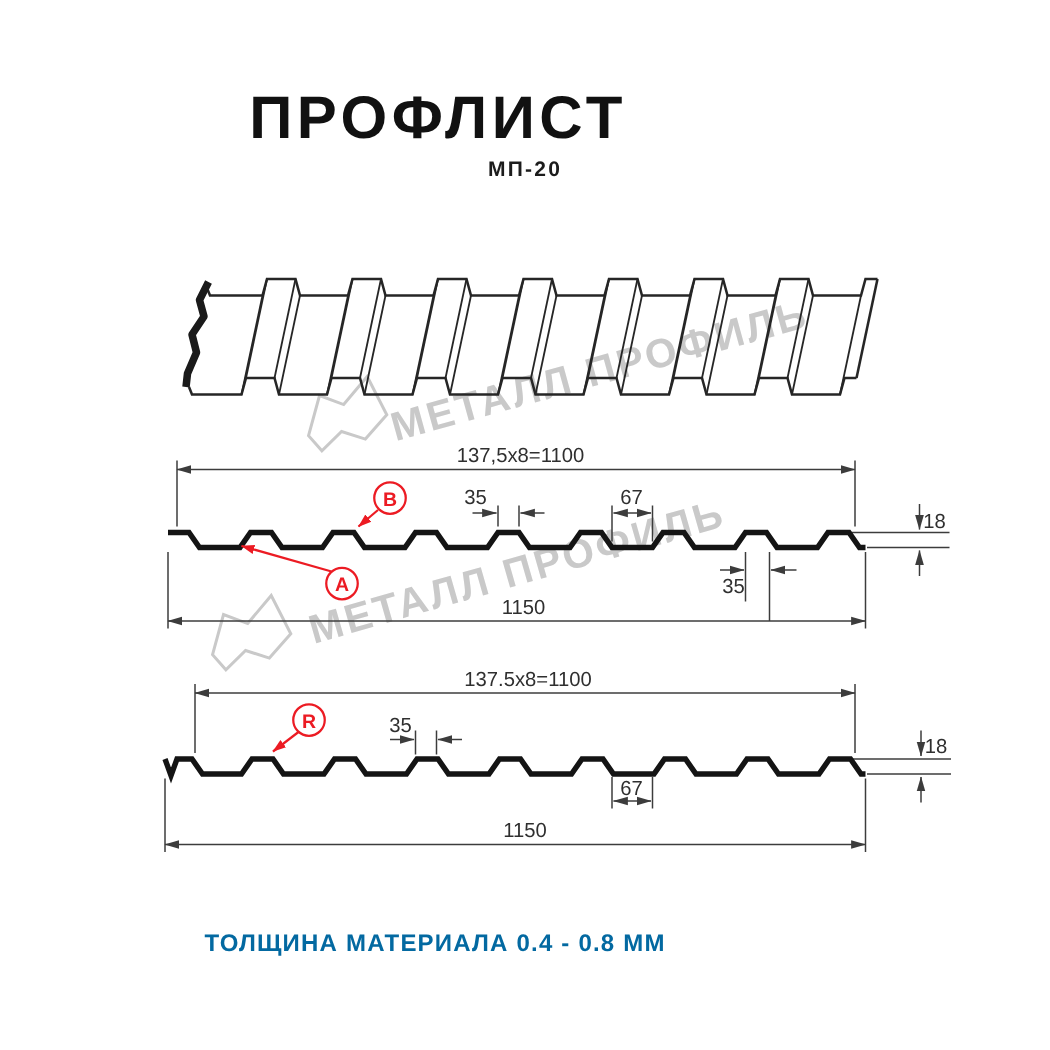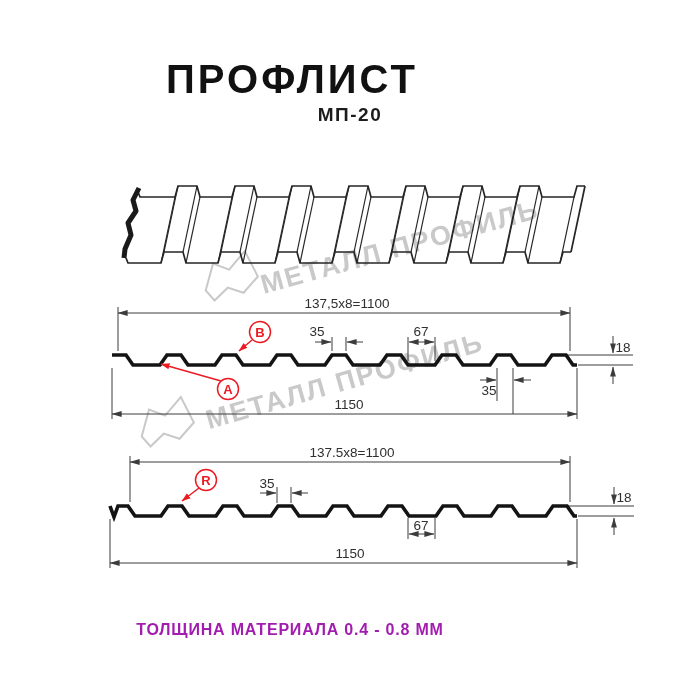--- a/index.html
+++ b/index.html
@@ -1,23 +1,23 @@
 <!DOCTYPE html>
 <html><head>
 <meta charset="utf-8">
 <style>
   html,body{margin:0;padding:0;background:#fff;}
   .page{position:relative;width:700px;height:700px;background:#ffffff;overflow:hidden;
         font-family:"Liberation Sans",sans-serif;}
   .title{position:absolute;top:57px;left:0;width:584px;text-align:center;
          font-size:40px;font-weight:700;letter-spacing:3px;color:#111111;}
   .subtitle{position:absolute;top:104px;left:0;width:700px;text-align:center;
-         font-size:19px;font-weight:600;letter-spacing:1.5px;color:#1c1c1c;}
+         font-size:14px;font-weight:600;letter-spacing:1.5px;color:#1c1c1c;}
   .footer{position:absolute;top:621px;left:0;width:580px;text-align:center;
-         font-size:16px;font-weight:600;letter-spacing:0.8px;color:#a21caf;}
+         font-size:16px;font-weight:600;letter-spacing:0.8px;color:#0369a1;}
   svg.diagram{position:absolute;top:0;left:0;}
   text.dim{font-family:"Liberation Sans",sans-serif;font-size:13.5px;fill:#2f2f2f;}
   text.badge{font-family:"Liberation Sans",sans-serif;font-size:13px;font-weight:700;fill:#ec1b23;}
   text.wm{font-family:"Liberation Sans",sans-serif;font-size:27px;font-weight:700;
           letter-spacing:2px;fill:#c9c9c9;}
   .profile{fill:none;stroke:#141414;stroke-width:3.6;stroke-linejoin:miter;}
   .thin{stroke:#3c3c3c;stroke-width:1;fill:none;}
   .red{stroke:#ec1b23;stroke-width:1.5;fill:none;}
   .wmline{stroke:#c9c9c9;stroke-width:2;fill:none;}
   .sheet{stroke:#262626;stroke-width:1.7;fill:none;}

